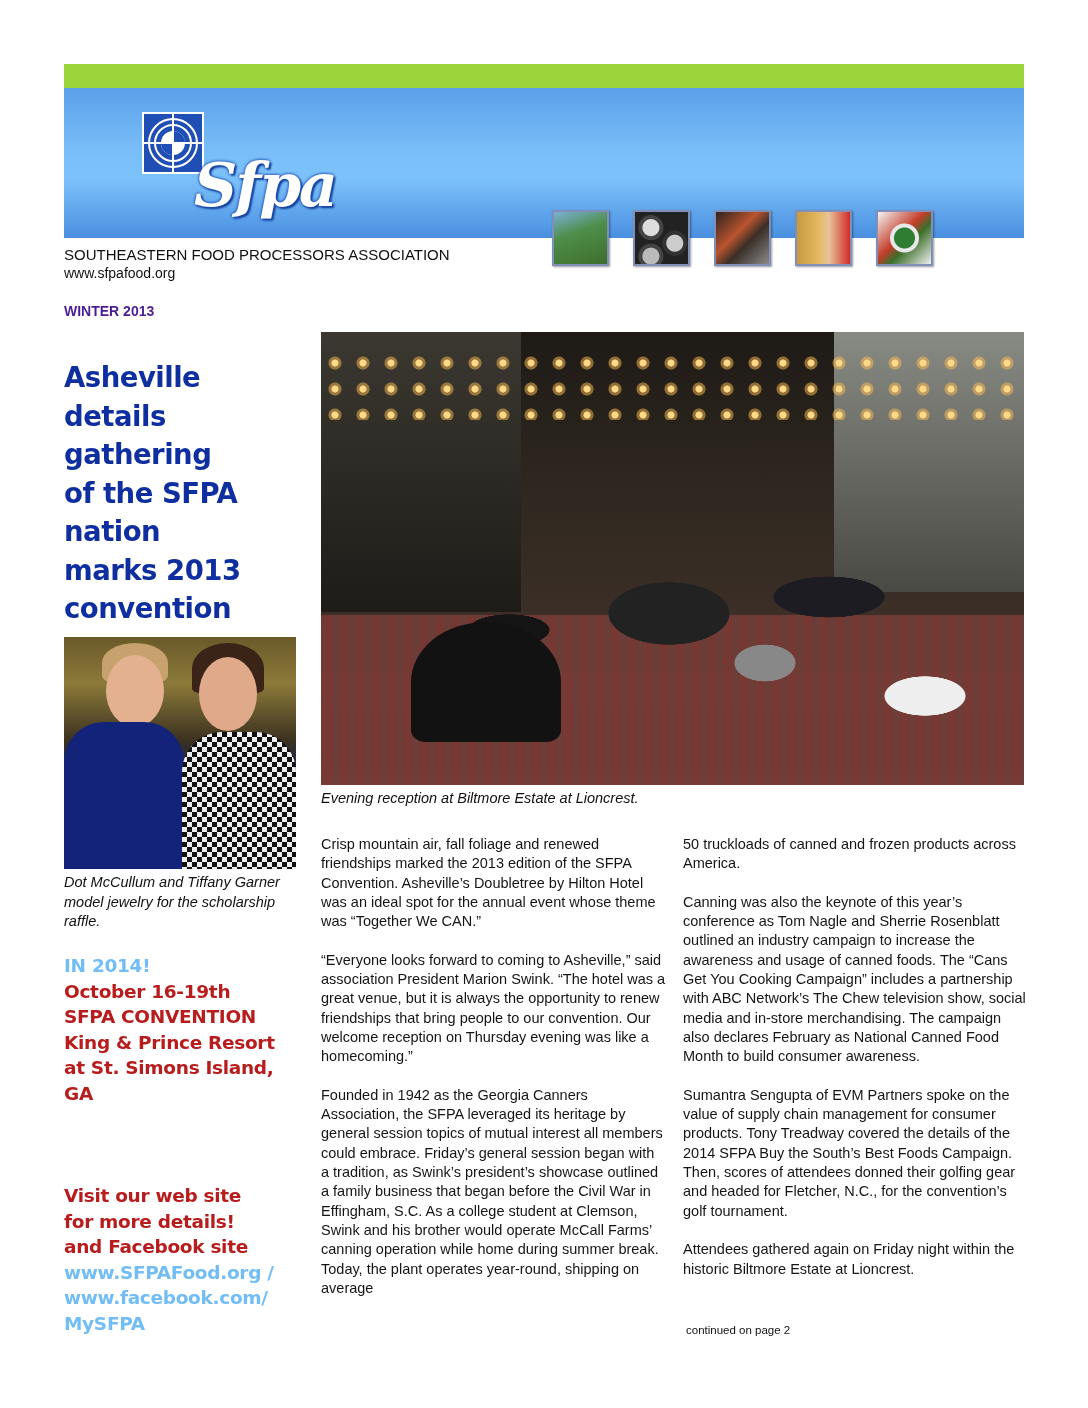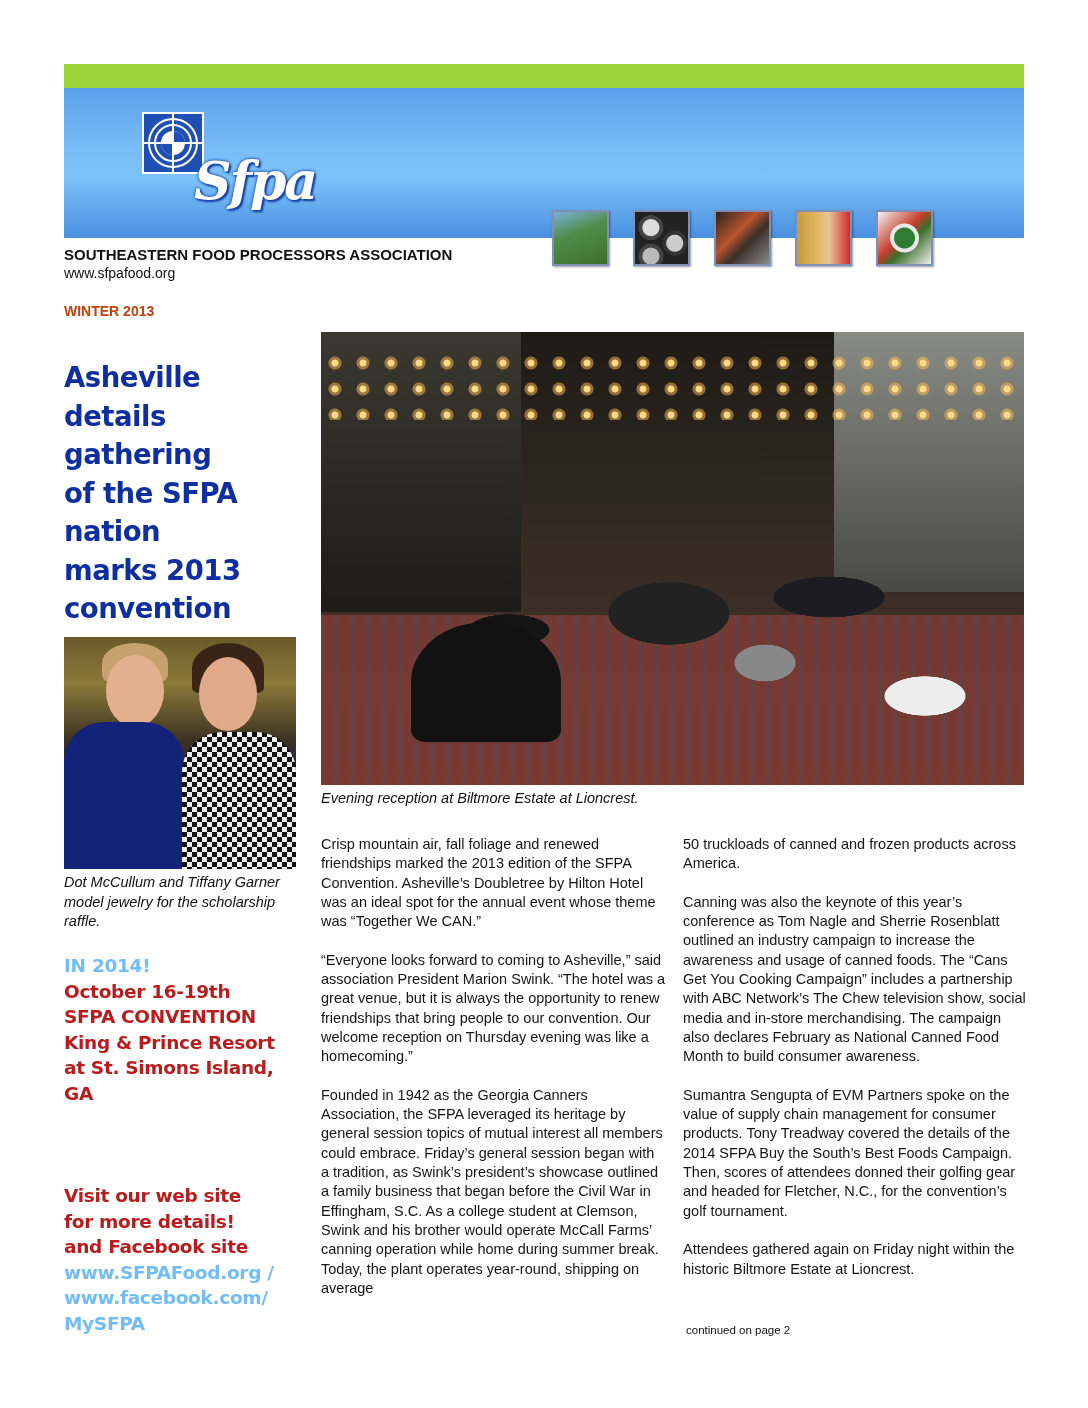--- a/index.html
+++ b/index.html
@@ -5,38 +5,38 @@
   * { margin:0; padding:0; box-sizing:border-box; }
   html, body { width:1088px; height:1408px; background:#ffffff; overflow:hidden; }
   body { position:relative; font-family:"Liberation Sans", sans-serif; color:#1a1a1a; }
 
   .green-bar { position:absolute; left:64px; top:64px; width:960px; height:24px; background:#9bd53a; }
   .banner { position:absolute; left:64px; top:88px; width:960px; height:150px;
     background:linear-gradient(180deg,#5aa0ea 0%,#78bdf7 40%,#7cc2fa 60%,#4a8fe0 100%); overflow:hidden; }
   .logo { position:absolute; left:78px; top:24px; width:170px; height:100px; }
   .logo-square { position:absolute; left:0; top:0; width:62px; height:62px; background:#1f4fb5; border:2px solid #fff; }
   .logo-script { position:absolute; left:52px; top:38px; font-family:"DejaVu Serif", serif; font-style:italic; font-weight:bold;
-    font-size:52px; color:#fff; letter-spacing:-2px; text-shadow:0 0 3px #1f4fb5, 0 0 3px #1f4fb5, 2px 2px 2px #123c96; }
+    font-size:60px; color:#fff; letter-spacing:-2px; text-shadow:0 0 3px #1f4fb5, 0 0 3px #1f4fb5, 2px 2px 2px #123c96; }
   .masthead { position:absolute; left:340px; top:18px; font-family:"DejaVu Sans", sans-serif; font-weight:bold;
     font-size:84px; color:#fff; letter-spacing:-2px; line-height:1;
     text-shadow:0 0 3px #1c48b0, 0 0 3px #1c48b0, 2px 2px 0 #1c48b0, -2px -2px 0 #1c48b0, 2px -2px 0 #1c48b0, -2px 2px 0 #1c48b0; }
   .thumbs { position:absolute; left:552px; top:210px; display:flex; gap:24px; }
   .thumb { width:57px; height:56px; border:2px solid #7f8fb8; box-shadow:1px 1px 2px rgba(0,0,0,0.4); }
   .t1 { background:linear-gradient(160deg,#7ab0d8 0%,#4e8e4a 40%,#3f6e2c 100%); }
   .t2 { background:radial-gradient(circle at 30% 30%,#ddd 0 8px,#444 9px 12px,transparent 13px),
                   radial-gradient(circle at 75% 60%,#ccc 0 8px,#333 9px 12px,transparent 13px),
                   radial-gradient(circle at 30% 85%,#bbb 0 8px,#444 9px 12px,#222 13px); }
   .t3 { background:linear-gradient(135deg,#2b2320 0%,#b9542e 40%,#3a2f28 60%,#8a8a8a 100%); }
   .t4 { background:linear-gradient(90deg,#c99a40 0%,#e2b860 40%,#e8c59a 60%,#d02a2a 100%); }
   .t5 { background:radial-gradient(circle at 50% 50%,#2e7d32 0 10px,#e8e8e8 11px 14px,transparent 15px),
                   linear-gradient(135deg,#f4f4f4 0%,#c43d2a 45%,#3b6e2a 60%,#f0f0f0 100%); }
 
-  .org-name { position:absolute; left:64px; top:246px; font-size:15px; font-weight:bold; color:#111; }
+  .org-name { position:absolute; left:64px; top:246px; font-size:15px; font-weight:normal; color:#111; }
   .org-url { position:absolute; left:64px; top:265px; font-size:14px; color:#111; }
-  .issue { position:absolute; left:64px; top:303px; font-size:14px; font-weight:bold; color:#c2410c; }
+  .issue { position:absolute; left:64px; top:303px; font-size:14px; font-weight:bold; color:#4c1d95; }
 
   .headline { position:absolute; left:64px; top:358px; width:240px; font-family:"DejaVu Sans", sans-serif; font-weight:bold;
     font-size:27.5px; line-height:38.5px; color:#0f2fa0; letter-spacing:-0.5px; }
 
   .photo-side { position:absolute; left:64px; top:637px; width:232px; height:232px; overflow:hidden;
     background:linear-gradient(180deg,#6a5a2a 0%,#8c7a3a 20%,#3a3020 45%,#1a2060 60%,#222 100%); }
   .ps-left { position:absolute; left:0; top:85px; width:120px; height:150px; background:#13237a; border-radius:40px 40px 0 0; }
   .ps-right { position:absolute; left:118px; top:95px; width:114px; height:140px;
     background:repeating-conic-gradient(#eee 0 25%, #111 0 50%) 0 0/10px 10px; border-radius:40px 40px 0 0; }
   .ps-face1 { position:absolute; left:42px; top:18px; width:58px; height:72px; background:#e3b18f; border-radius:50%; }

